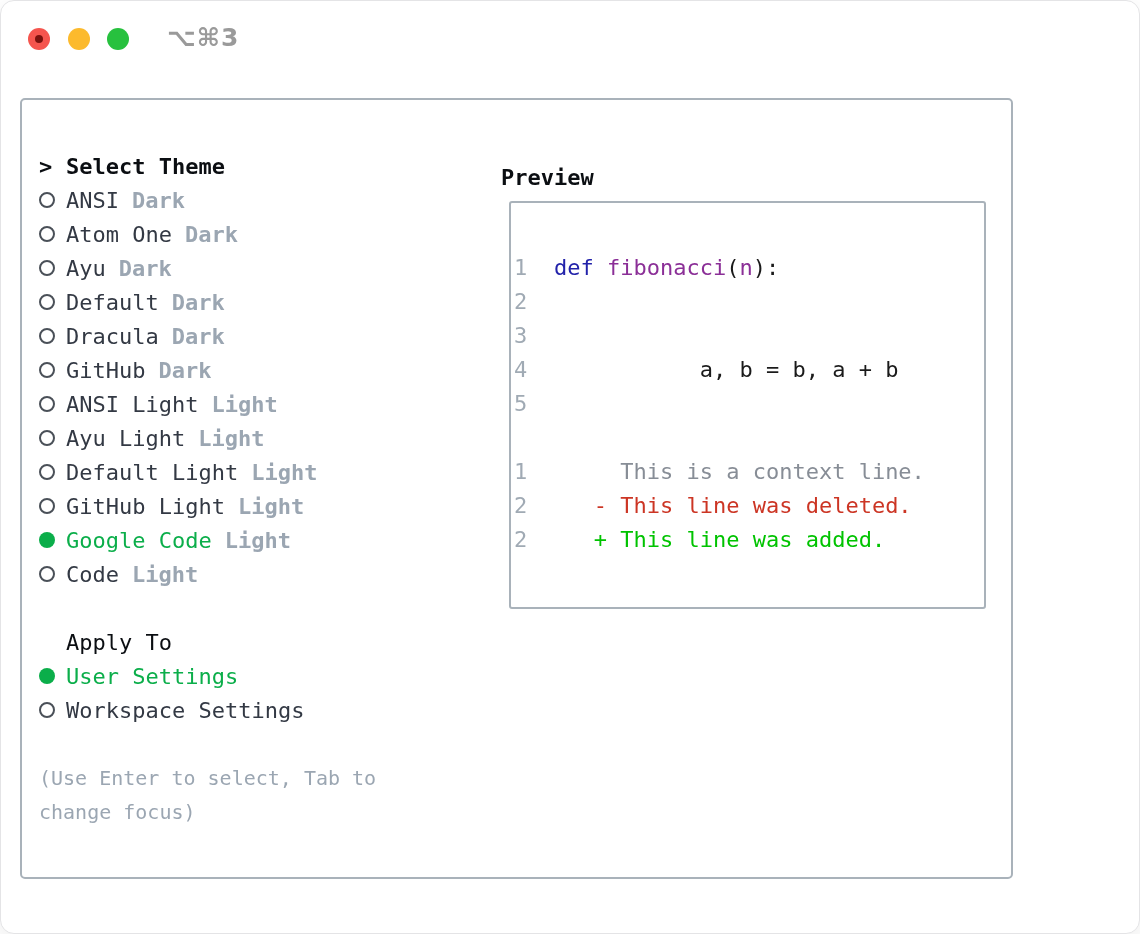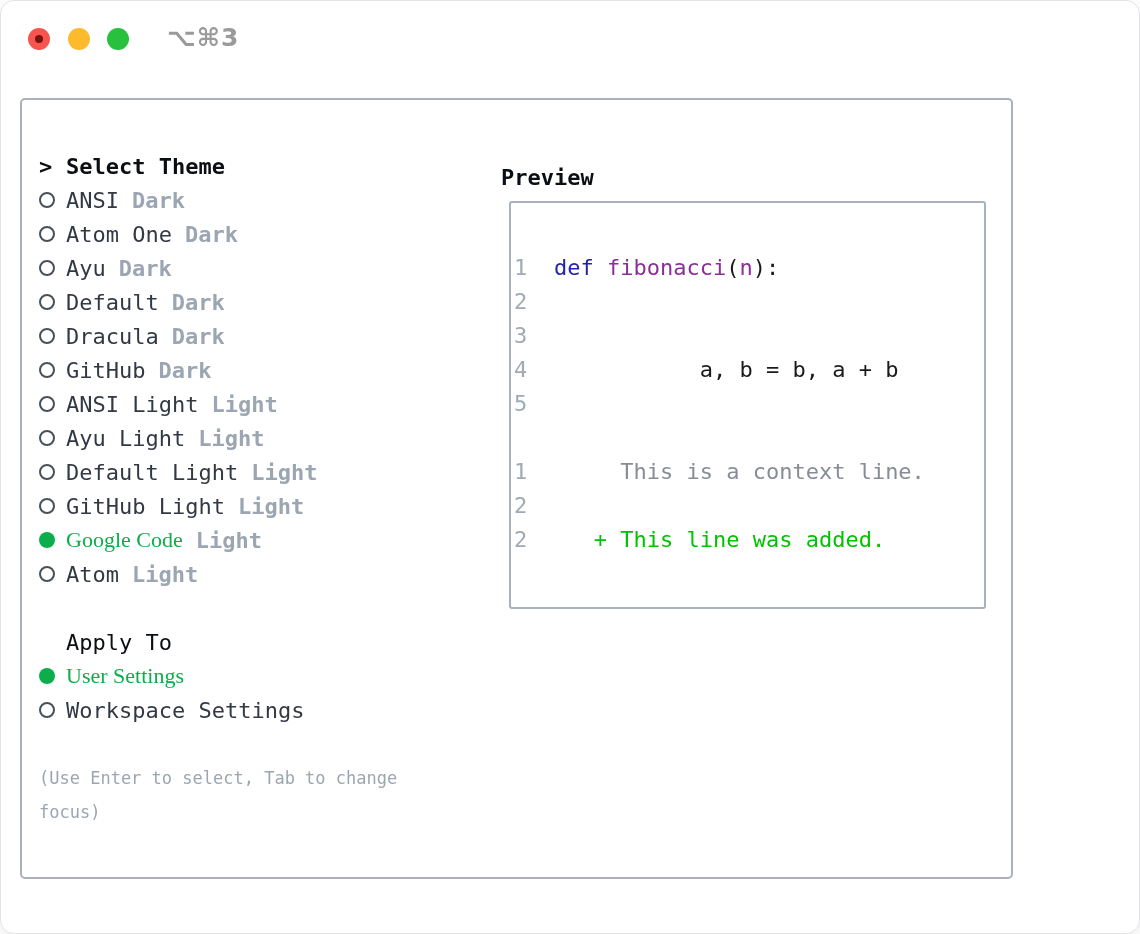--- a/index.html
+++ b/index.html
@@ -25,24 +25,24 @@
   .left{position:absolute;left:17px;top:49px;width:440px;}
   .row{display:flex;align-items:center;height:34px;font-size:22px;
     color:var(--c-item-text,#333944);}
   .marker{width:27px;display:flex;align-items:center;}
   .ring{width:12px;height:12px;border:2px solid #4a5058;border-radius:50%;}
   .seldot{width:16px;height:16px;border-radius:50%;background:var(--c-selected,#0bae4a);}
   .caret{font-weight:bold;color:var(--c-header-text,#0b0e12);}
   .hdr{font-weight:bold;color:var(--c-header-text,#0b0e12);}
   .subhdr{color:var(--c-header-text,#0b0e12);text-align:center;}
   .name{white-space:pre;}
-  .row.selected .name{color:var(--c-selected,#0bae4a);font-family:Liberation Serif, serif;}
+  .row.selected .name{color:var(--c-selected,#0bae4a);}
   .variant{color:var(--c-muted,#9ba6b2);margin-left:13px;white-space:pre;font-weight:bold;}
   .gap{height:34px;}
-  .hint{width:410px;font-size:17px;line-height:34px;color:var(--c-muted,#9ba6b2);}
+  .hint{width:410px;font-size:20px;line-height:34px;color:var(--c-muted,#9ba6b2);}
   
   .preview-hdr{position:absolute;left:479px;top:61px;height:34px;line-height:34px;
     font-size:22px;font-weight:bold;color:var(--c-header-text,#0b0e12);}
   .pbox{position:absolute;left:487px;top:101px;width:477px;height:408px;
     border:2px solid var(--c-border,#a9b2ba);border-radius:3px;box-sizing:border-box;
     padding:48px 0 0 3px;overflow:hidden;}
   .crow{display:flex;height:34px;font-size:22px;line-height:34px;}
   .lnum{width:40px;color:var(--c-line-number,#a0aab4);white-space:pre;}
   .code{white-space:pre;color:var(--c-plain,#1a1a1a);}
   .tok-keyword{color:var(--c-keyword,#2222aa);}
@@ -149,21 +149,21 @@
             <span class="marker">
               <span class="seldot"></span>
             </span>
             <span class="name">Google Code</span>
             <span class="variant">Light</span>
           </div>
           <div class="row">
             <span class="marker">
               <span class="ring"></span>
             </span>
-            <span class="name">Atom</span>
+            <span class="name">Code</span>
             <span class="variant">Light</span>
           </div>
         </div>
 
       <div class="gap"></div>
 
       <div class="row">
         <span class="marker"></span>
         <span class="subhdr">Apply To</span>
       </div>
@@ -211,20 +211,21 @@
           </div>
         </div>
       <div class="gap"></div>
       <div id="diff-lines">
           <div class="crow">
             <span class="lnum">1</span>
             <span class="dtext kind-context">     This is a context line.</span>
           </div>
           <div class="crow">
             <span class="lnum">2</span>
+            <span class="dtext kind-deleted">   - This line was deleted.</span>
           </div>
           <div class="crow">
             <span class="lnum">2</span>
             <span class="dtext kind-added">   + This line was added.</span>
           </div>
         </div>
     </div>
 
   </div>
 </div>

